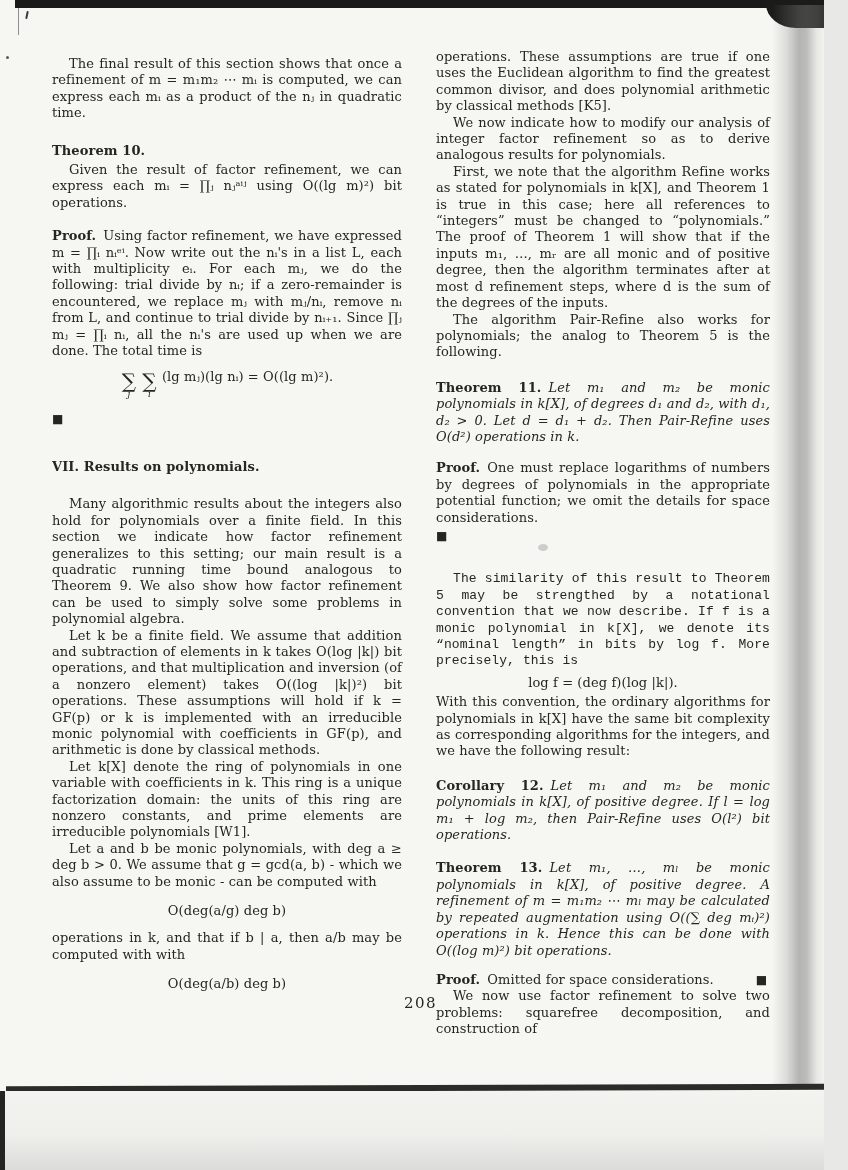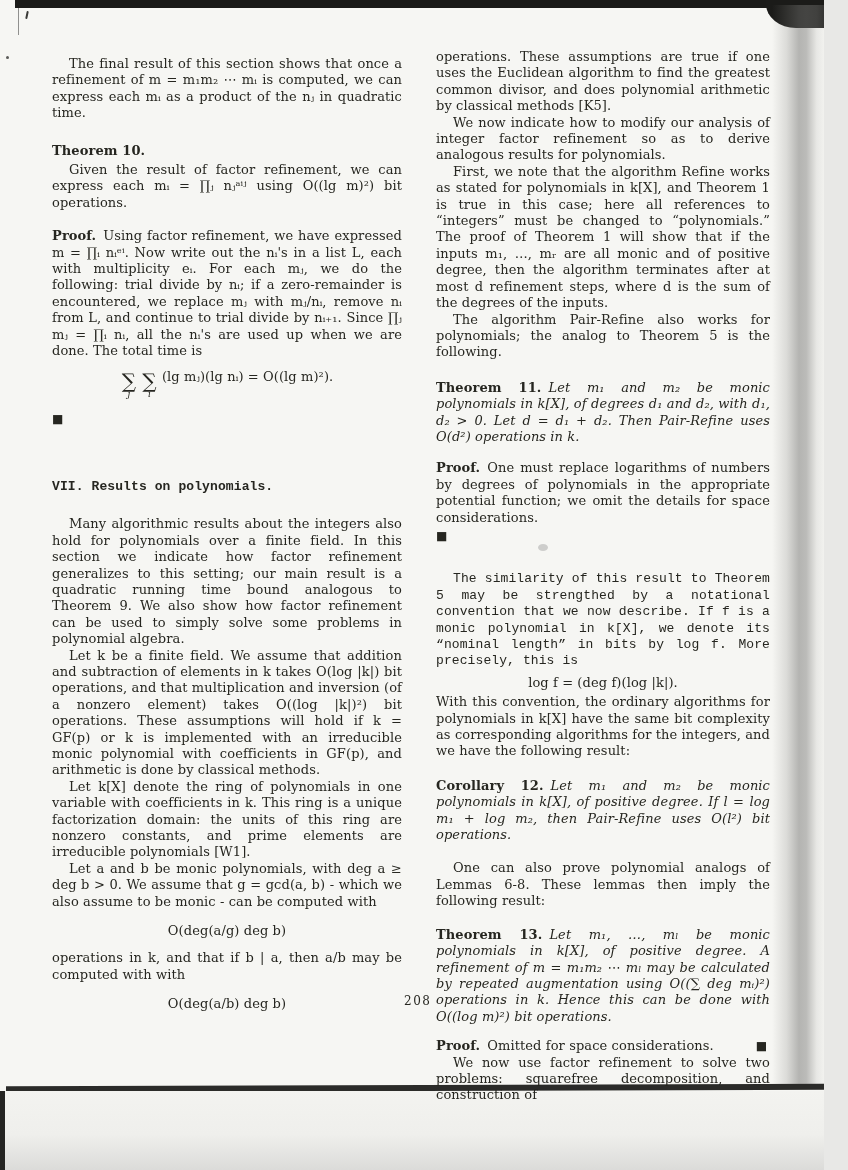--- a/index.html
+++ b/index.html
@@ -18,37 +18,37 @@
   .formula{text-align:center;}
   .f-total{margin:9px 0 3px;}
   .f-gcd{margin:13px 0 11px;}
   .f-div{margin-top:13px;}
   .f-log{margin:5px 0 3px;}
   .qed-line{margin-top:13px;font-size:12px;}
   .qed-inline{margin-left:42px;font-size:12px;}
   .mt-thm10{margin-top:21px;}
   .mt-thm10b{margin-top:3px;}
   .mt-proof10{margin-top:17px;}
-  .mt-sec7{margin-top:52px;font-family:Liberation Mono, monospace;}
+  .mt-sec7{margin-top:32px;}
   .mt-sec7p{margin-top:21px;}
   .mt-thm11{margin-top:19px;}
   .mt-proof11{margin-top:15px;}
   .mt-sim{margin-top:27px;font-family:Liberation Mono, monospace;}
   .mt-cor12{margin-top:18px;}
   .mt-onecan{margin-top:17px;}
   .mt-thm13{margin-top:17px;}
   .mt-proof13{margin-top:13px;}
   .mt-wenowuse{}
   
   .fsum{display:inline-flex;flex-direction:column;align-items:center;
         vertical-align:-7px;margin:0 1px;}
   .fsum .sg{font-size:20px;line-height:18px;}
   .fsum .sb{font-size:9px;font-style:italic;line-height:8px;}
   
-  .page-number{position:absolute;left:404px;top:994px;font-size:12px;letter-spacing:1.5px;}
+  .page-number{position:absolute;left:404px;top:994px;font-size:15px;letter-spacing:1.5px;}
   
   .top-bar{position:absolute;left:15px;top:0;right:0;height:8px;background:#1a1a18;}
   .corner-blob{position:absolute;right:0;top:0;width:58px;height:28px;background:#1b1b19;
                border-bottom-left-radius:30px 24px;}
   .right-shadow{position:absolute;top:5px;right:0;width:52px;height:1082px;
      background:linear-gradient(90deg,rgba(150,150,148,0) 0%,rgba(125,125,122,0.22) 28%,
      rgba(108,108,106,0.48) 52%,rgba(118,118,116,0.46) 66%,
      rgba(185,185,183,0.24) 86%,rgba(215,215,213,0.14) 100%);}
   .bottom-line{position:absolute;left:6px;right:0;top:1085px;height:6px;background:#2b2b29;
                transform:rotate(-0.18deg);}
@@ -133,21 +133,20 @@
     <p class="indent mt-sim">The similarity of this result to Theorem 5 may be strengthed by a notational convention that we now describe. If f is a monic polynomial in k[X], we denote its “nominal length” in bits by log f.  More precisely, this is</p>
 
     <div class="formula f-log">log f = (deg f)(log |k|).</div>
 
     <p>With this convention, the ordinary algorithms for polynomials in k[X] have the same bit complexity as corresponding algorithms for the integers, and we have the following result:</p>
 
     <p class="mt-cor12">
       <b class="lead">Corollary 12.</b><span class="stmt">Let m₁ and m₂ be monic polynomials in k[X], of positive degree.  If l = log m₁ + log m₂, then Pair-Refine uses O(l²) bit operations.</span>
     </p>
 
-    <p class="indent mt-onecan">One can also prove polynomial analogs of Lemmas 6-8. These lemmas then imply the following result:</p>
 
     <p class="mt-thm13">
       <b class="lead">Theorem 13.</b><span class="stmt">Let m₁, …, mₗ be monic polynomials in k[X], of positive degree.  A refinement of m = m₁m₂ ⋯ mₗ may be calculated by repeated augmentation using O((∑ deg mᵢ)²) operations in k.  Hence this can be done with O((log m)²) bit operations.</span>
     </p>
 
     <p class="mt-proof13">
       <b class="lead">Proof.</b><span>Omitted for space considerations.</span><span class="qed-inline">■</span>
     </p>
 
     <p class="indent mt-wenowuse">We now use factor refinement to solve two problems: squarefree decomposition, and construction of</p>

